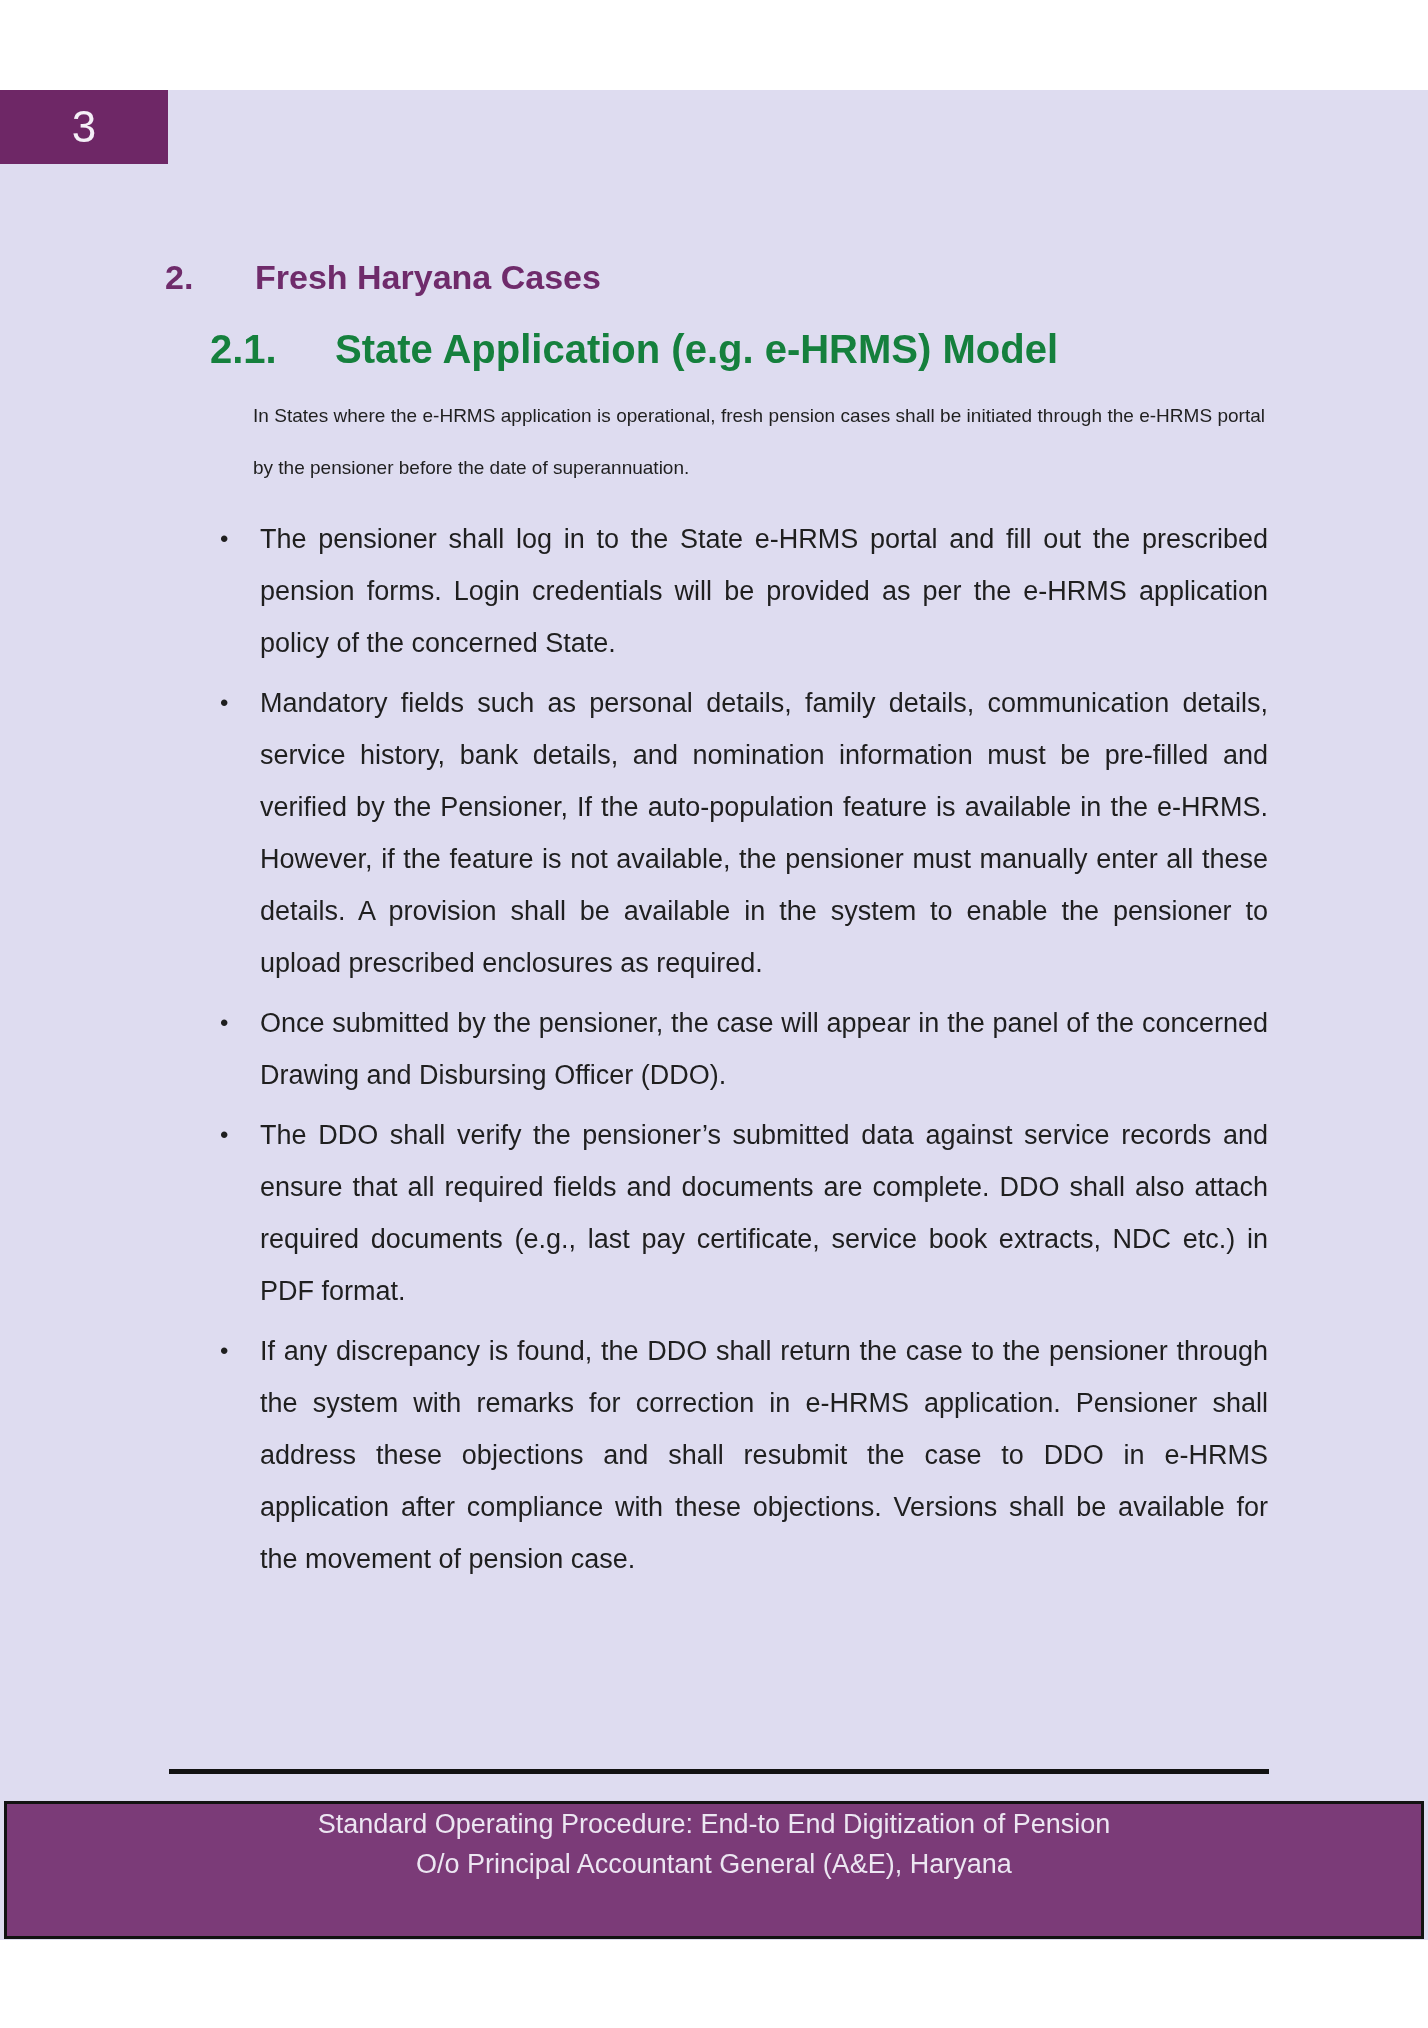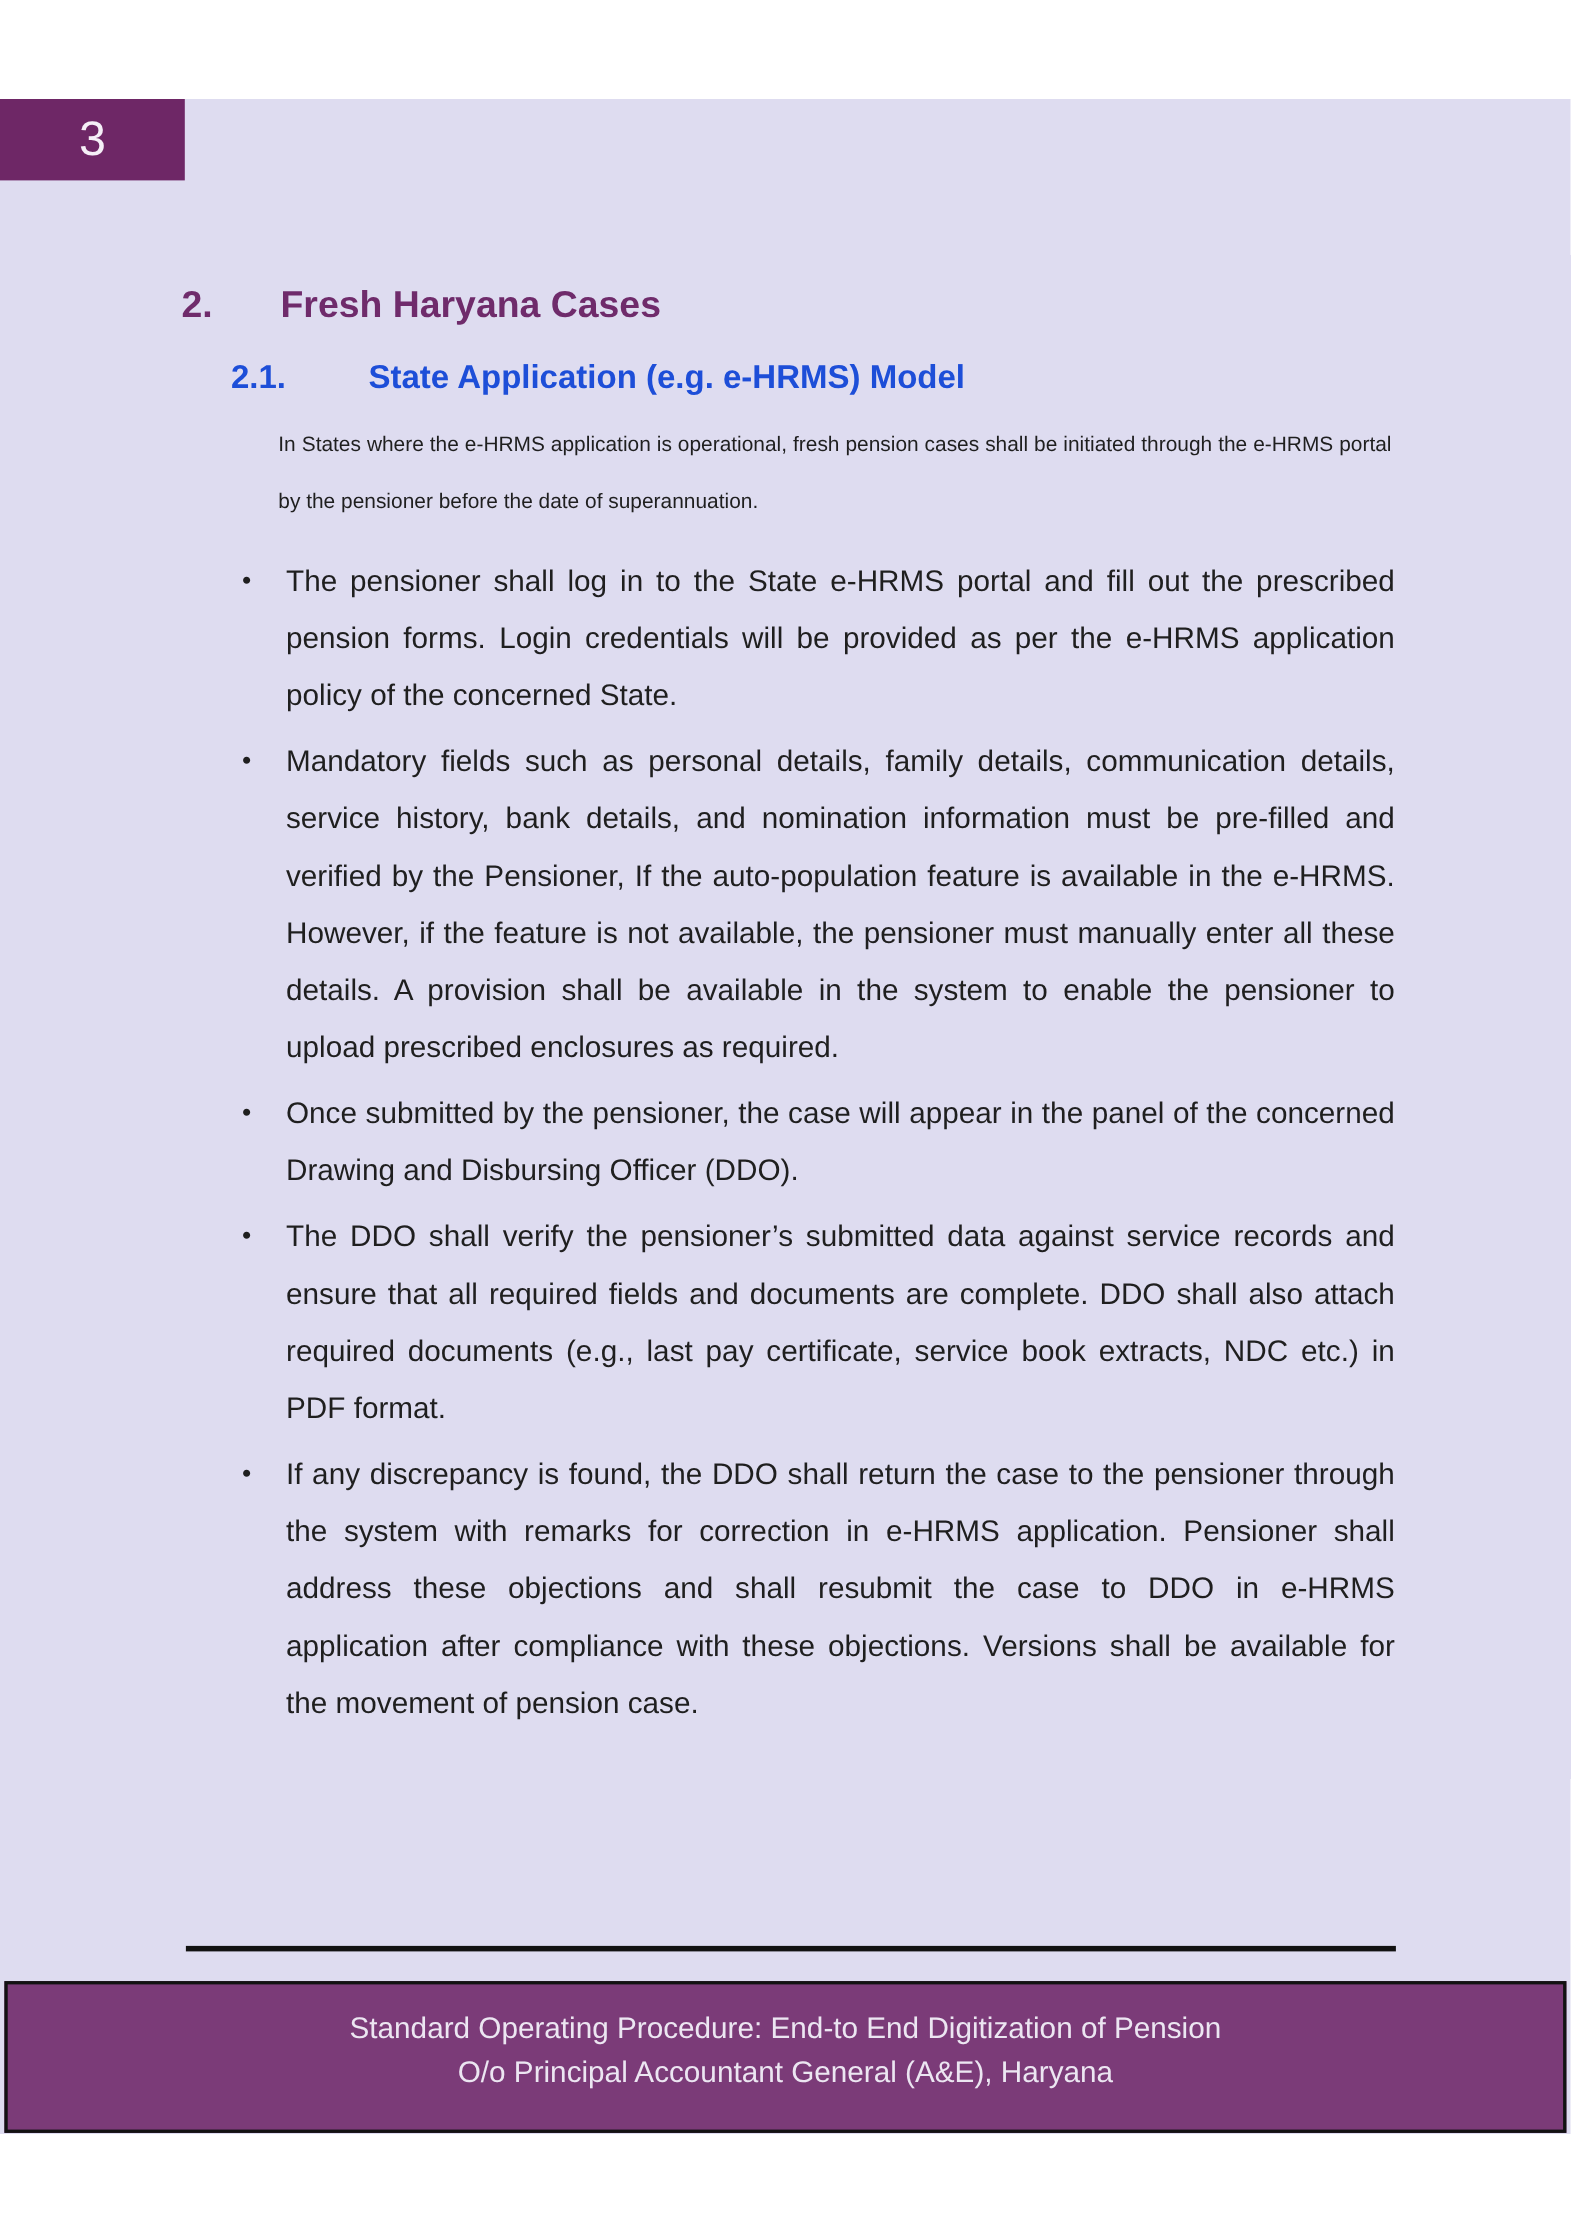--- a/index.html
+++ b/index.html
@@ -25,21 +25,21 @@
     color:#1f1f1f;
   }
   .heading-row {
     display:flex; align-items:baseline;
     color:#6f2b6b; font-weight:bold; font-size:34px;
   }
   .heading-num { width:90px; flex:none; }
   .subheading-row {
     display:flex; align-items:baseline;
     margin-left:45px; margin-top:30px;
-    color:#1d4ed8; font-weight:bold; font-size:30px;
+    color:#15803d; font-weight:bold; font-size:40px;
   }
   .subheading-num { width:125px; flex:none; }
   .intro-paragraph {
     margin-left:88px; margin-top:18px; width:1012px;
     font-size:19px; line-height:52px;
     text-align:justify; text-align-last:left;
   }
   .bullet-list {
     list-style:none; margin:6px 0 0 0; padding:0;
   }
@@ -57,21 +57,21 @@
     position:absolute; left:169px; top:1769px; width:1100px; height:5px;
     background:#121212;
   }
   .footer-band {
     position:absolute; left:4px; top:1801px; width:1420px; height:138px;
     box-sizing:border-box;
     background:#7b3b78;
     border:3px solid #121212;
     color:#ece6f2;
     display:flex; flex-direction:column; align-items:center;
-    padding-top:20px;
+    padding-top:0;
     font-size:27px; line-height:40px;
     text-align:center;
   }
 </style>
 </head>
 <body>
 
 <div class="page">
 
   <div class="lavender-bg"></div>

